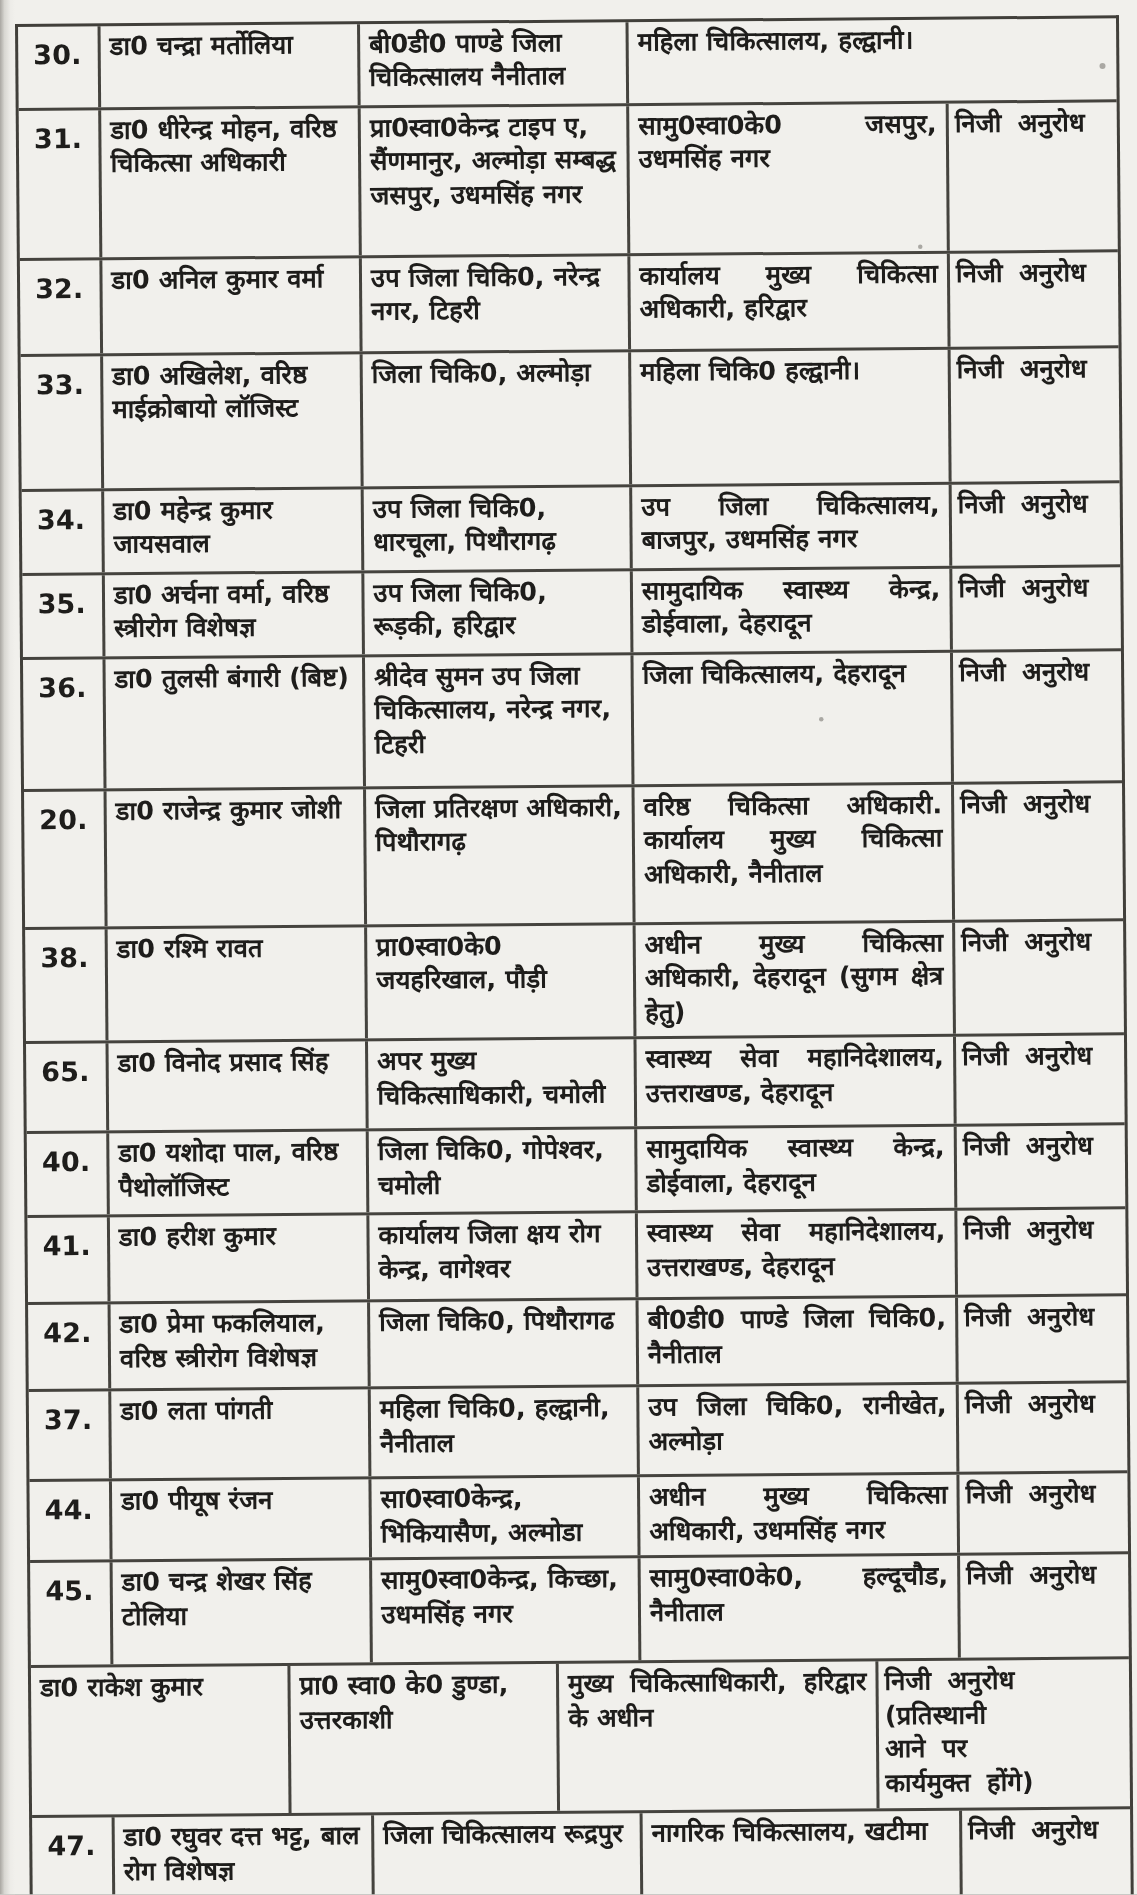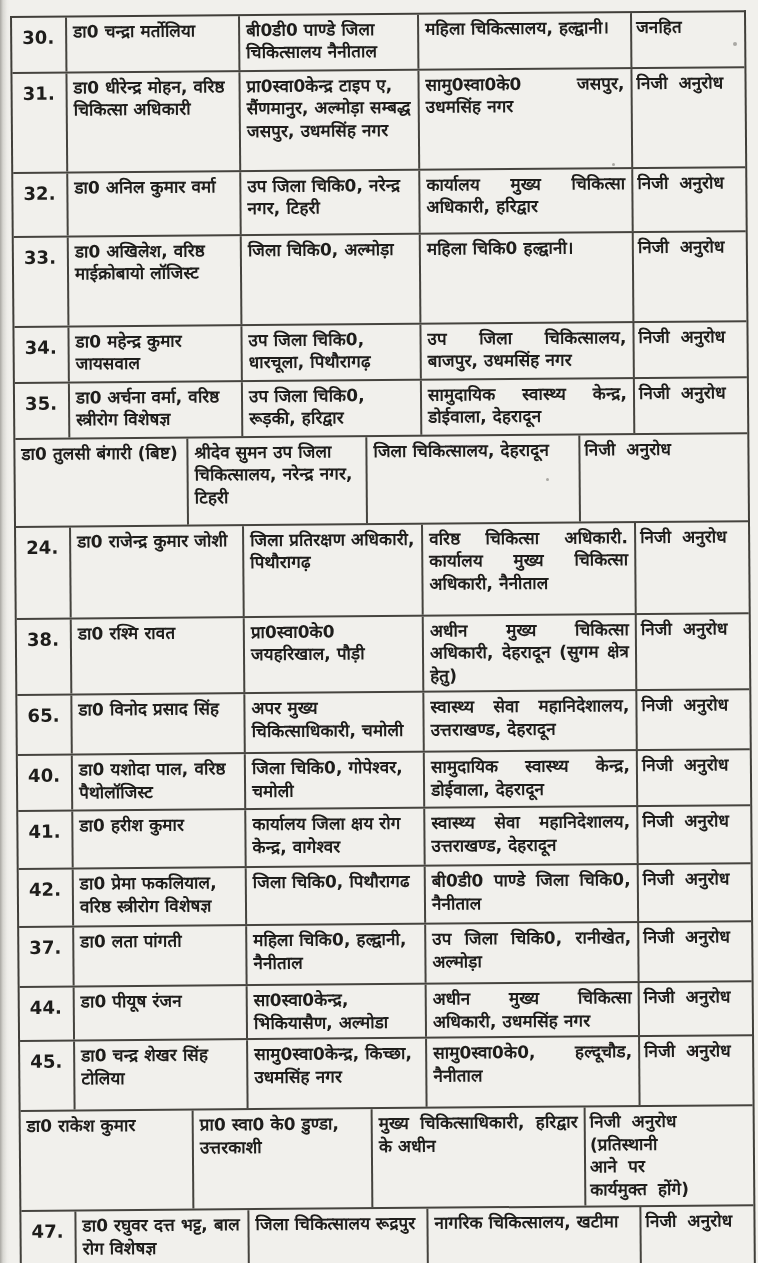--- a/index.html
+++ b/index.html
@@ -71,23 +71,20 @@
         </div>
     <div class="cell c-name">
           <span class="cell-text">डा0 चन्द्रा मर्तोलिया</span>
         </div>
     <div class="cell c-from">
           <span class="cell-text">बी0डी0 पाण्डे जिला चिकित्सालय नैनीताल</span>
         </div>
     <div class="cell c-to">
           <span class="cell-text">महिला चिकित्सालय, हल्द्वानी।</span>
         </div>
-    <div class="cell c-mode">
-          <span class="cell-text">जनहित</span>
-        </div>
   </div>
       <div class="row" style="min-height: 100px;">
     <div class="cell c-sn">
           <span class="cell-text">31.</span>
         </div>
     <div class="cell c-name">
           <span class="cell-text">डा0 धीरेन्द्र मोहन, वरिष्ठ चिकित्सा अधिकारी</span>
         </div>
     <div class="cell c-from">
           <span class="cell-text">प्रा0स्वा0केन्द्र टाइप ए, सैंणमानुर, अल्मोड़ा सम्बद्ध जसपुर, उधमसिंह नगर</span>
@@ -161,36 +158,39 @@
           <span class="cell-text">उप जिला चिकि0, रूड़की, हरिद्वार</span>
         </div>
     <div class="cell c-to">
           <span class="cell-text">सामुदायिक स्वास्थ्य केन्द्र, डोईवाला, देहरादून</span>
         </div>
     <div class="cell c-mode">
           <span class="cell-text">निजी अनुरोध</span>
         </div>
   </div>
       <div class="row" style="min-height: 88px;">
+    <div class="cell c-sn">
+          <span class="cell-text">36.</span>
+        </div>
     <div class="cell c-name">
           <span class="cell-text">डा0 तुलसी बंगारी (बिष्ट)</span>
         </div>
     <div class="cell c-from">
           <span class="cell-text">श्रीदेव सुमन उप जिला चिकित्सालय, नरेन्द्र नगर, टिहरी</span>
         </div>
     <div class="cell c-to">
           <span class="cell-text">जिला चिकित्सालय, देहरादून</span>
         </div>
     <div class="cell c-mode">
           <span class="cell-text">निजी अनुरोध</span>
         </div>
   </div>
       <div class="row" style="min-height: 92px;">
     <div class="cell c-sn">
-          <span class="cell-text">24.</span>
+          <span class="cell-text">20.</span>
         </div>
     <div class="cell c-name">
           <span class="cell-text">डा0 राजेन्द्र कुमार जोशी</span>
         </div>
     <div class="cell c-from">
           <span class="cell-text">जिला प्रतिरक्षण अधिकारी, पिथौरागढ़</span>
         </div>
     <div class="cell c-to">
           <span class="cell-text">वरिष्ठ चिकित्सा अधिकारी. कार्यालय मुख्य चिकित्सा अधिकारी, नैनीताल</span>
         </div>

